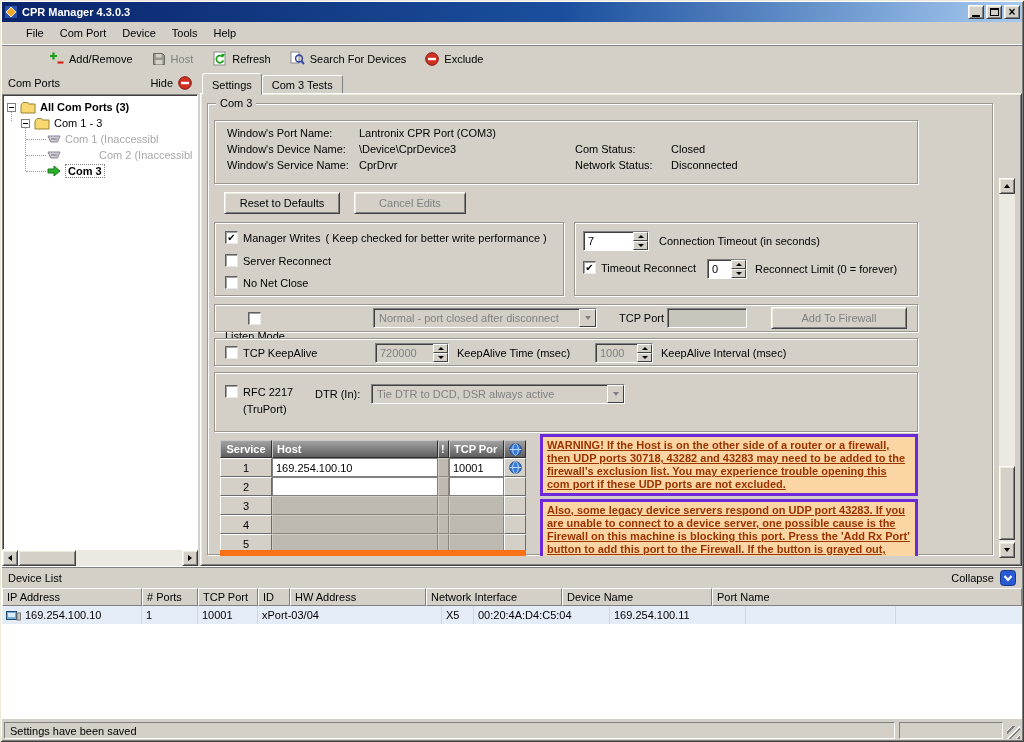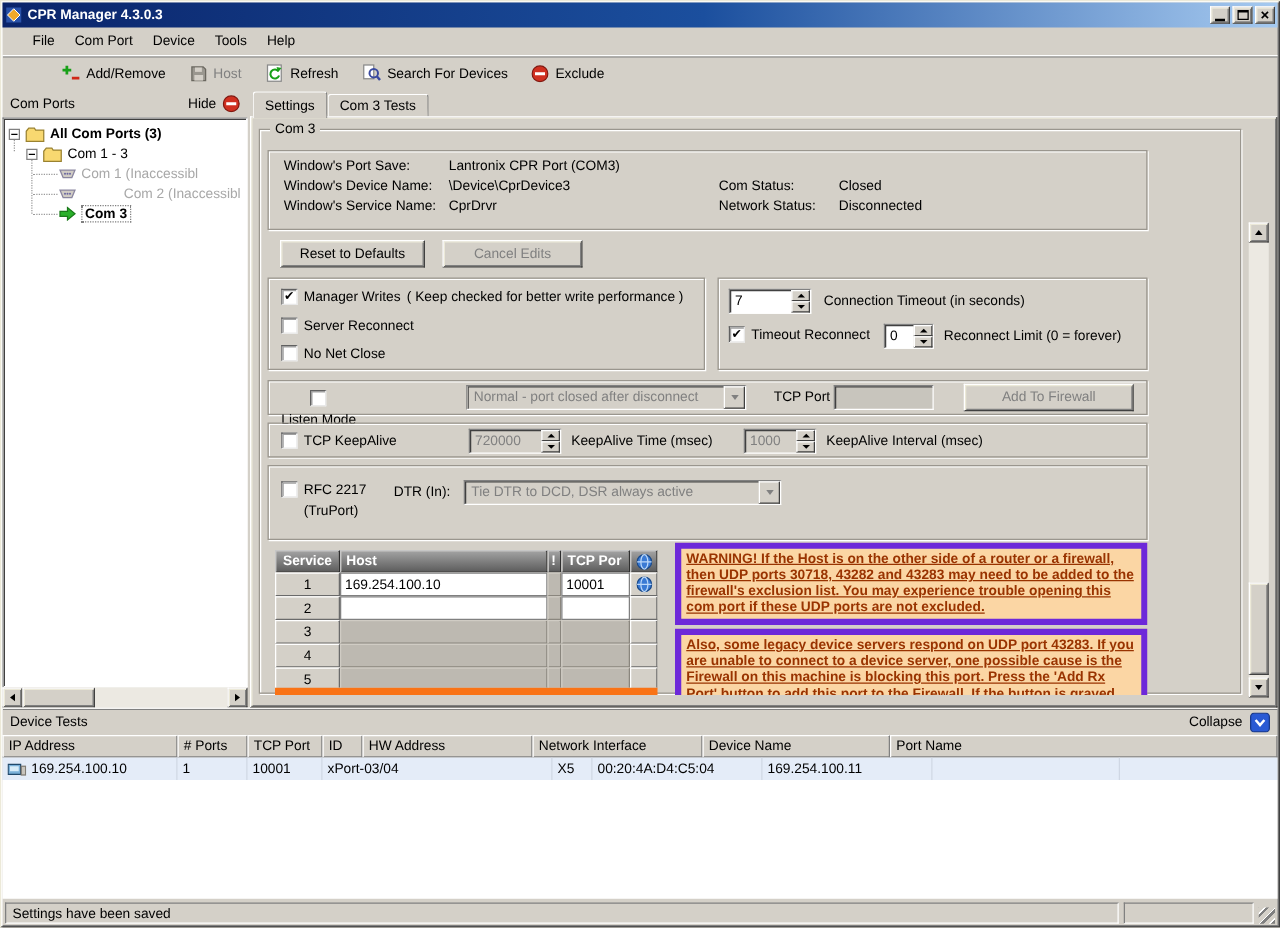--- a/index.html
+++ b/index.html
@@ -90,21 +90,21 @@
   .svc-row{display:flex;}
   .svc-h{background:linear-gradient(180deg,#a2a2a2,#5e5e5e);color:#fff;font-weight:bold;height:18px;
     border:1px solid;border-color:#c6c6c6 #2e2e2e #2e2e2e #c6c6c6;display:flex;align-items:center;padding:0 4px;}
   .svc-c{height:19px;display:flex;align-items:center;}
   .svc-num{background:#d4d0c8;border:1px solid;border-color:#fff #6a6a6a #6a6a6a #fff;justify-content:center;}
   .svc-white{background:#fff;border:1px solid #808080;padding:0 3px;}
   .svc-gray{background:#bdb9b1;border:1px solid;border-color:#d0ccc4 #8a867e #8a867e #d0ccc4;}
   .svc-ico{background:#d4d0c8;border:1px solid;border-color:#fff #6a6a6a #6a6a6a #fff;justify-content:center;}
   
   .warn-area{position:absolute;overflow:hidden;}
-  .warnbox{background:#fbd6a4;border:5px solid #6d28d9;padding:2px 4px;margin-bottom:3px;
+  .warnbox{background:#fbd6a4;border:3px solid #6d28d9;padding:2px 4px;margin-bottom:3px;
     color:#993300;font-weight:bold;text-decoration:underline;line-height:13px;}
   
   .devheader{position:absolute;left:2px;right:2px;top:566px;height:22px;display:flex;align-items:center;
     padding:0 6px;gap:6px;border-top:1px solid #fff;box-shadow:0 1px 0 #808080 inset;}
   .devtable-h{position:absolute;left:2px;right:2px;top:588px;height:18px;display:flex;background:#d4d0c8;}
   .dth{border:1px solid;border-color:#fff #808080 #808080 #fff;display:flex;align-items:center;
     padding:0 4px;white-space:nowrap;overflow:hidden;flex:0 0 auto;}
   .devrow{position:absolute;left:2px;right:2px;top:606px;height:18px;display:flex;background:#e4ecf8;}
   .dtc{display:flex;align-items:center;gap:4px;padding:0 4px;border-right:1px solid #cfd7e4;
     white-space:nowrap;overflow:hidden;flex:0 0 auto;}
@@ -286,21 +286,21 @@
     <div class="tabs">
       <span class="tab active">Settings</span>
       <span class="tab">Com 3 Tests</span>
     </div>
     <div class="tabpage">
 
       <div class="groupbox etched" style="left:6px;top:9px;width:786px;height:452px;">
         <span class="legend">Com 3</span>
 
         <div class="abs etched" style="left:6px;top:16px;width:704px;height:64px;background:#d4d0c8;">
-          <span class="abs nowrap" style="left:12px;top:6px;">Window's Port Save:</span>
+          <span class="abs nowrap" style="left:12px;top:6px;">Window's Port Name:</span>
           <span class="abs nowrap" style="left:144px;top:6px;">Lantronix CPR Port (COM3)</span>
           <span class="abs nowrap" style="left:12px;top:22px;">Window's Device Name:</span>
           <span class="abs nowrap" style="left:144px;top:22px;">\Device\CprDevice3</span>
           <span class="abs nowrap" style="left:12px;top:38px;">Window's Service Name:</span>
           <span class="abs nowrap" style="left:144px;top:38px;">CprDrvr</span>
           <span class="abs nowrap" style="left:360px;top:22px;">Com Status:</span>
           <span class="abs nowrap" style="left:456px;top:22px;">Closed</span>
           <span class="abs nowrap" style="left:360px;top:38px;">Network Status:</span>
           <span class="abs nowrap" style="left:456px;top:38px;">Disconnected</span>
         </div>
@@ -497,21 +497,21 @@
           </span>
         <span class="sb-thumb" style="left:0;top:288px;width:16px;height:74px;"></span>
         <span class="sb-btn" style="left:0;bottom:0;">
             <span class="tri-dn"></span>
           </span>
       </div>
     </div>
   </div>
 
   <div class="devheader">
-    <span>Device Tests</span>
+    <span>Device List</span>
     <span class="lp-spacer"></span>
     <span>Collapse</span>
     <span style="display:flex;">
       <svg width="16" height="16">
           <rect x="0.5" y="0.5" width="15" height="15" rx="3" fill="#2a5ad4" stroke="#1a3a8a"></rect>
           <polyline points="4.5,6 8,10 11.5,6" fill="none" stroke="#fff" stroke-width="2"></polyline>
         </svg>
     </span>
   </div>
 

